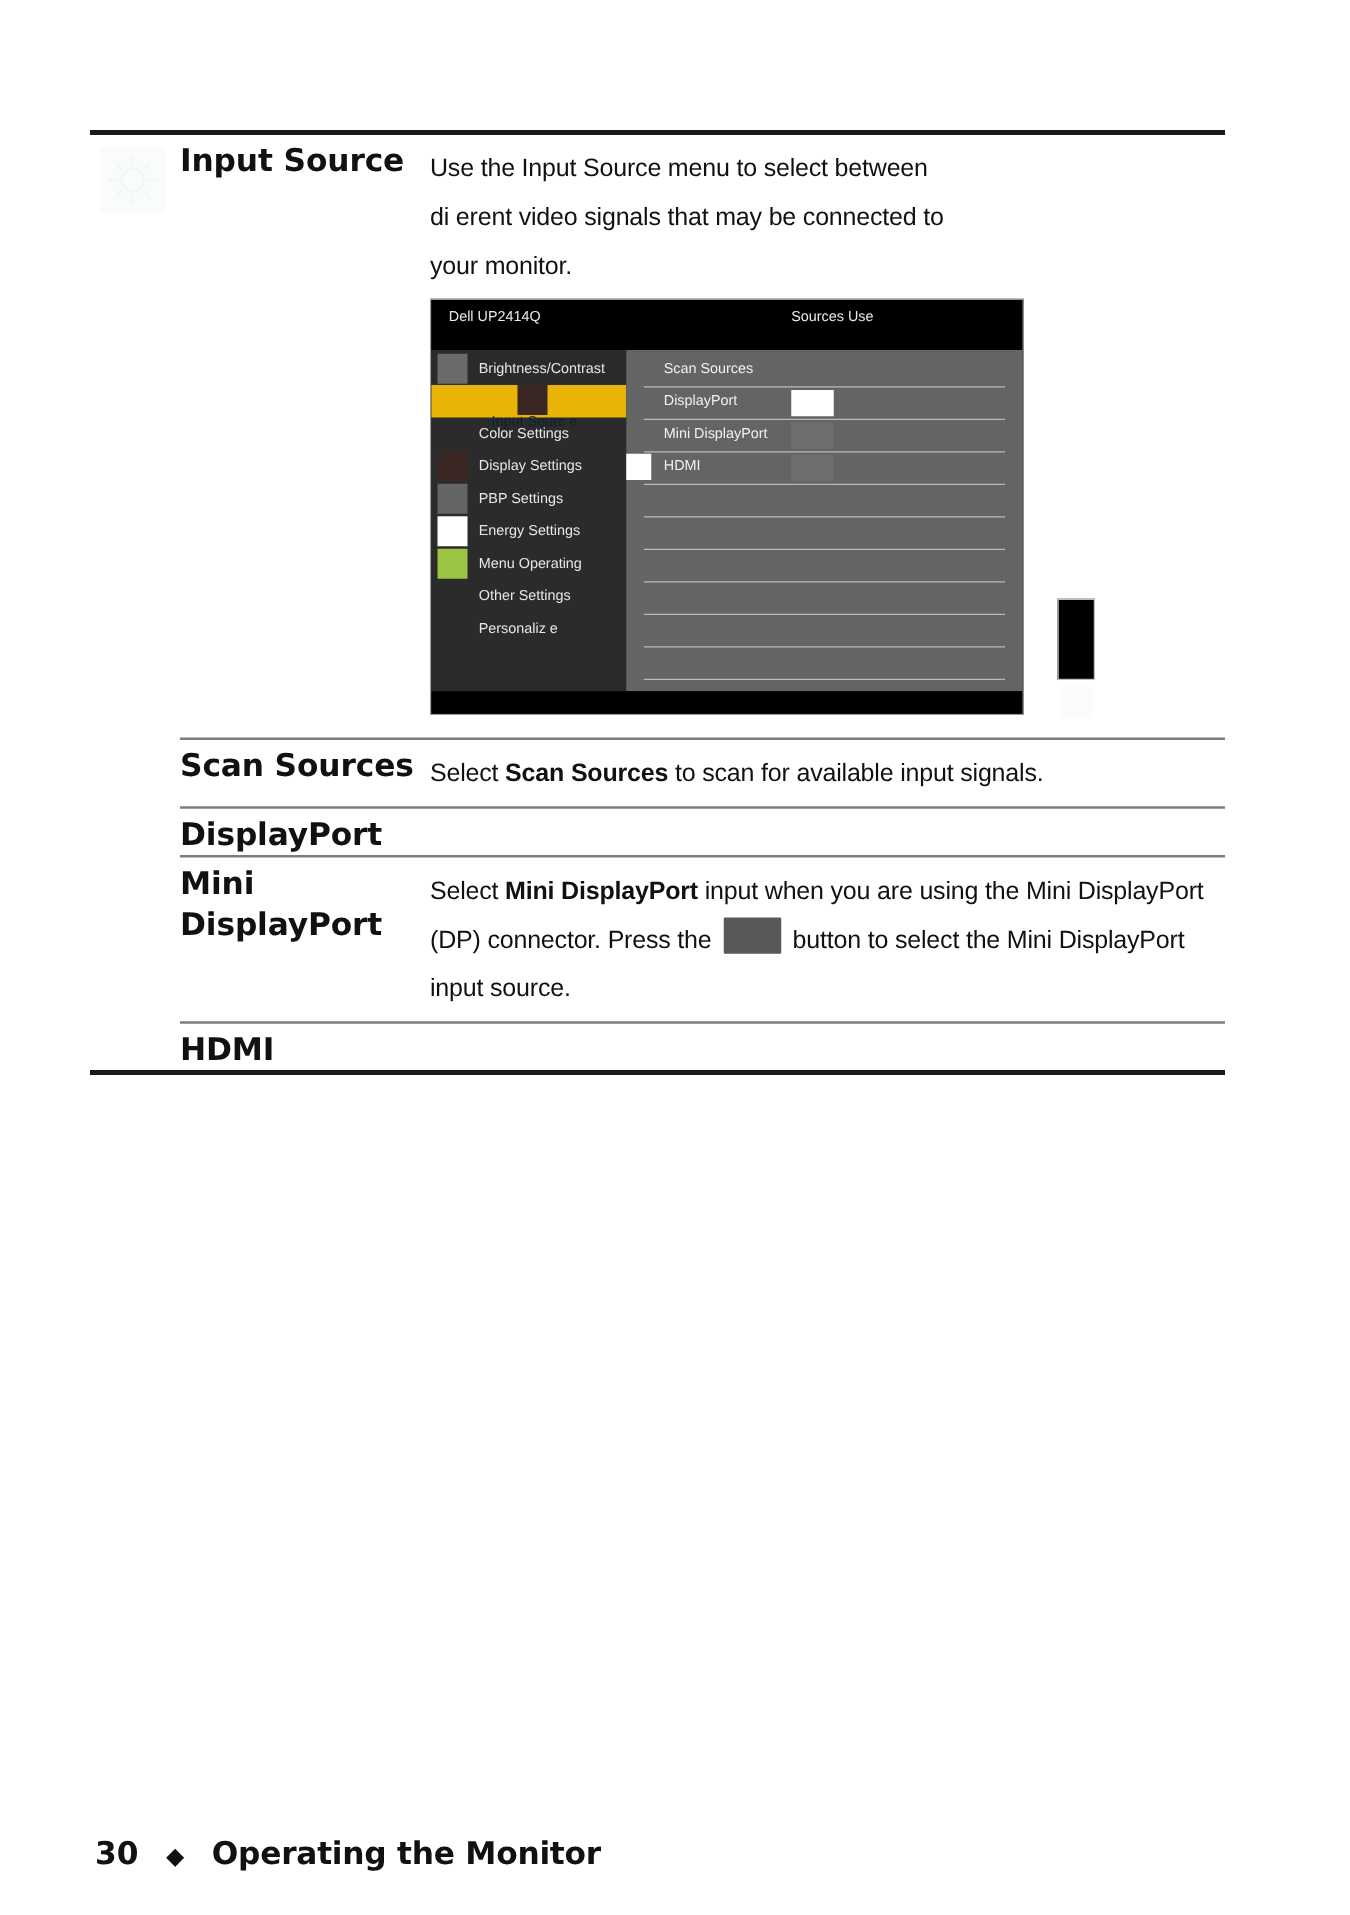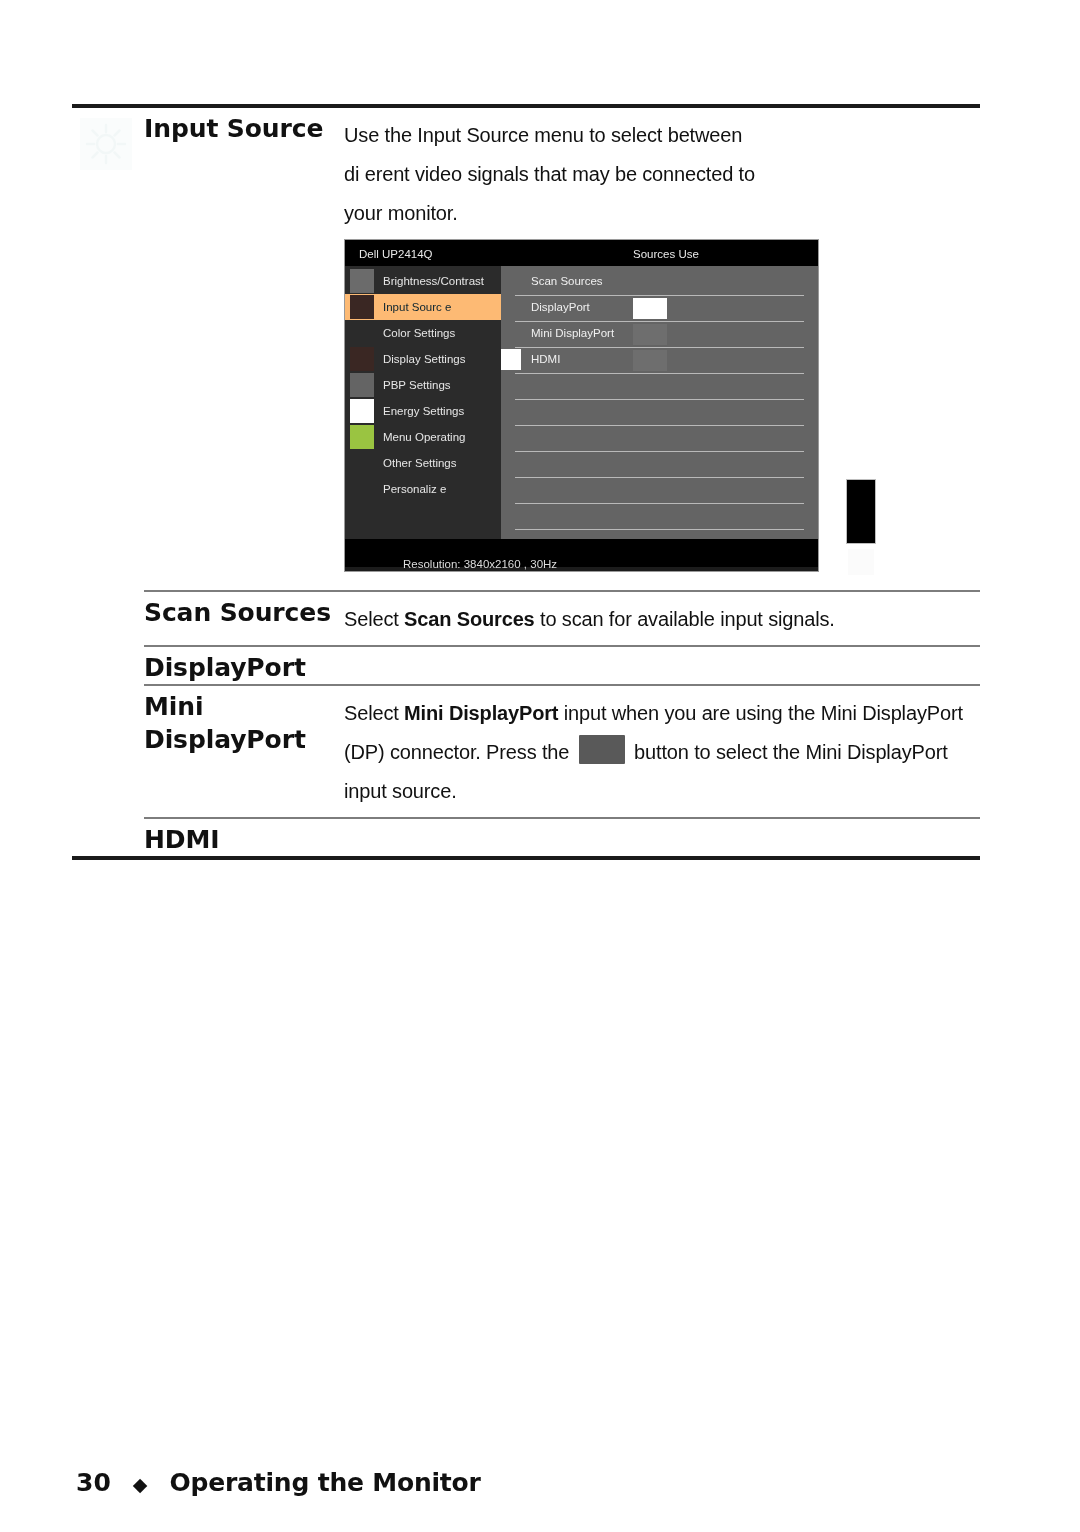--- a/index.html
+++ b/index.html
@@ -119,21 +119,21 @@
     top: 0;
     width: 475px;
     height: 333px;
     background: #1c1c1c;
     border: 1px solid #9a9a9a;
     box-sizing: border-box;
     font-family: "Liberation Sans", sans-serif;
     overflow: hidden;
   }
   .osd-titlebar {
-    height: 26px;
+    height: 40px;
     background: #000000;
     position: relative;
     color: #e8e8e8;
     font-size: 11.5px;
   }
   .osd-model {
     position: absolute;
     left: 14px;
     top: 8px;
   }
@@ -152,21 +152,22 @@
     background: #2b2b2b;
     padding-top: 2px;
   }
   .osd-item {
     height: 26px;
     display: flex;
     align-items: center;
     position: relative;
   }
   .osd-item.selected {
-    background: #fdba74;
+    background: #eab308;
+    flex-direction: column;
   }
   .osd-swatch {
     width: 24px;
     height: 24px;
     flex: 0 0 24px;
     margin-left: 5px;
     background: transparent;
   }
   .osd-item-label {
     font-size: 11.5px;

